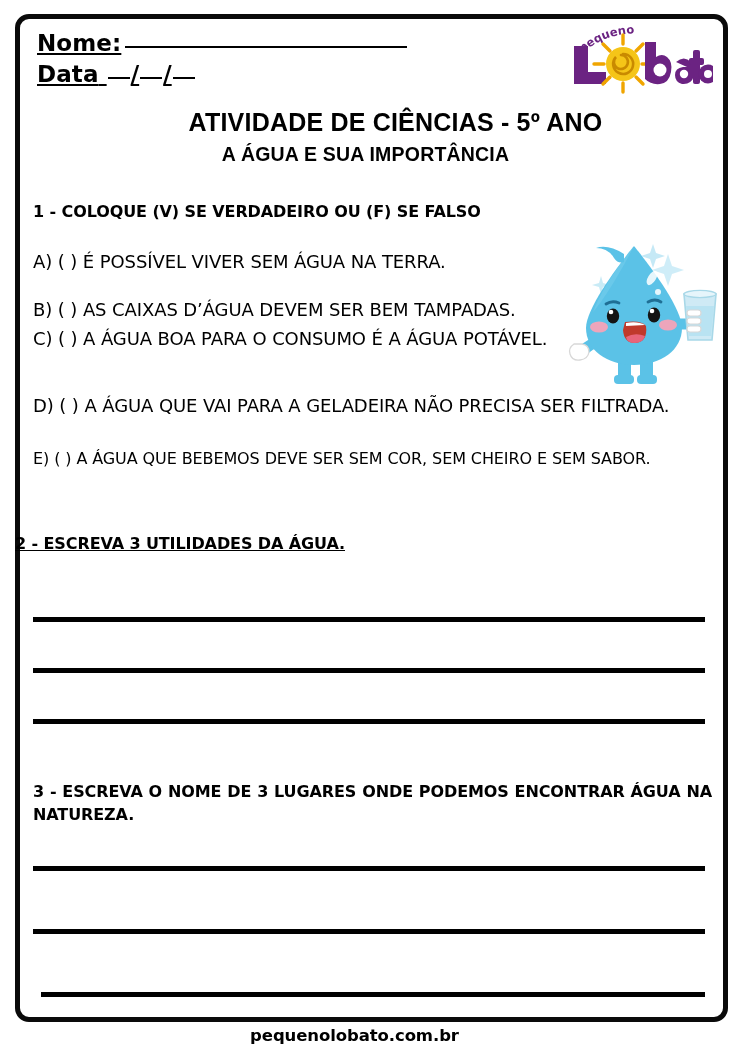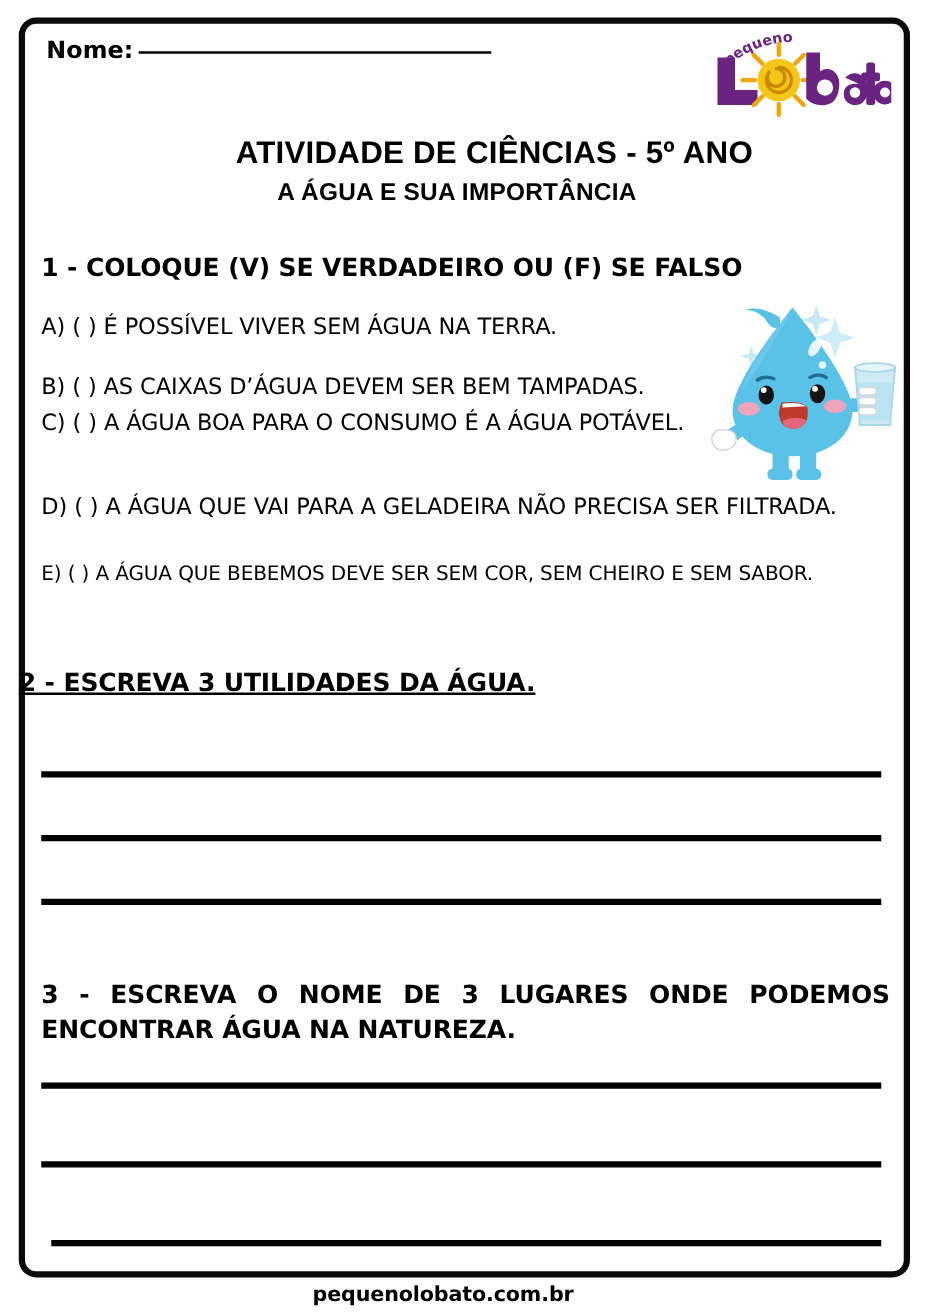--- a/index.html
+++ b/index.html
@@ -30,24 +30,25 @@
 
   
   #header-block {
     position: absolute;
     left: 37px;
     top: 28px;
     width: 520px;
   }
   .hdr-line {
     font-weight: bold;
-    font-size: 19px;
+    font-size: 23px;
     letter-spacing: 0.1px;
     white-space: nowrap;
     line-height: 1.35;
+    text-decoration: underline;
   }
   .hdr-rule {
     display: inline-block;
     border-bottom: 2.2px solid #000;
     height: 0;
     vertical-align: 3px;
   }
   #nome-rule { width: 282px; margin-left: 4px; }
   .date-rule { width: 22px; margin: 0 1px; }
   .date-slash { font-weight: bold; }
@@ -83,21 +84,21 @@
     font-family: "Liberation Sans", sans-serif;
     font-weight: bold;
     font-size: 19.5px;
     letter-spacing: 0.2px;
   }
 
   
   .q-heading {
     position: absolute;
     font-weight: bold;
-    font-size: 20px;
+    font-size: 16px;
     letter-spacing: -0.1px;
   }
   #q1-heading { left: 33px; top: 202px; }
   #q2-heading { left: 15px; top: 534px; text-decoration: underline; }
   #q3-heading {
     left: 33px;
     top: 781px;
     width: 679px;
     text-align: justify;
     text-align-last: left;
@@ -152,20 +153,24 @@
   }
 </style>
 </head>
 <body>
 
 <div id="page-frame"></div>
 
 <div id="header-block">
   <div class="hdr-line">
     <span>Nome:</span><span id="nome-rule" class="hdr-rule"></span>
+  </div>
+  <div class="hdr-line">
+    <span>Data</span>
+    <span class="date-rule hdr-rule"></span><span class="date-slash">/</span><span class="date-rule hdr-rule"></span><span class="date-slash">/</span><span class="date-rule hdr-rule"></span>
   </div>
 </div>
 
 <div id="logo">
   <svg viewBox="0 0 150 72" width="150" height="72">
 
     <defs>
       <path id="arcpath" d="M 18,32 Q 48,6 88,13" fill="none"></path>
     </defs>
     <text font-family="DejaVu Sans, sans-serif" font-size="11.5" font-weight="bold" fill="#6B2382">

